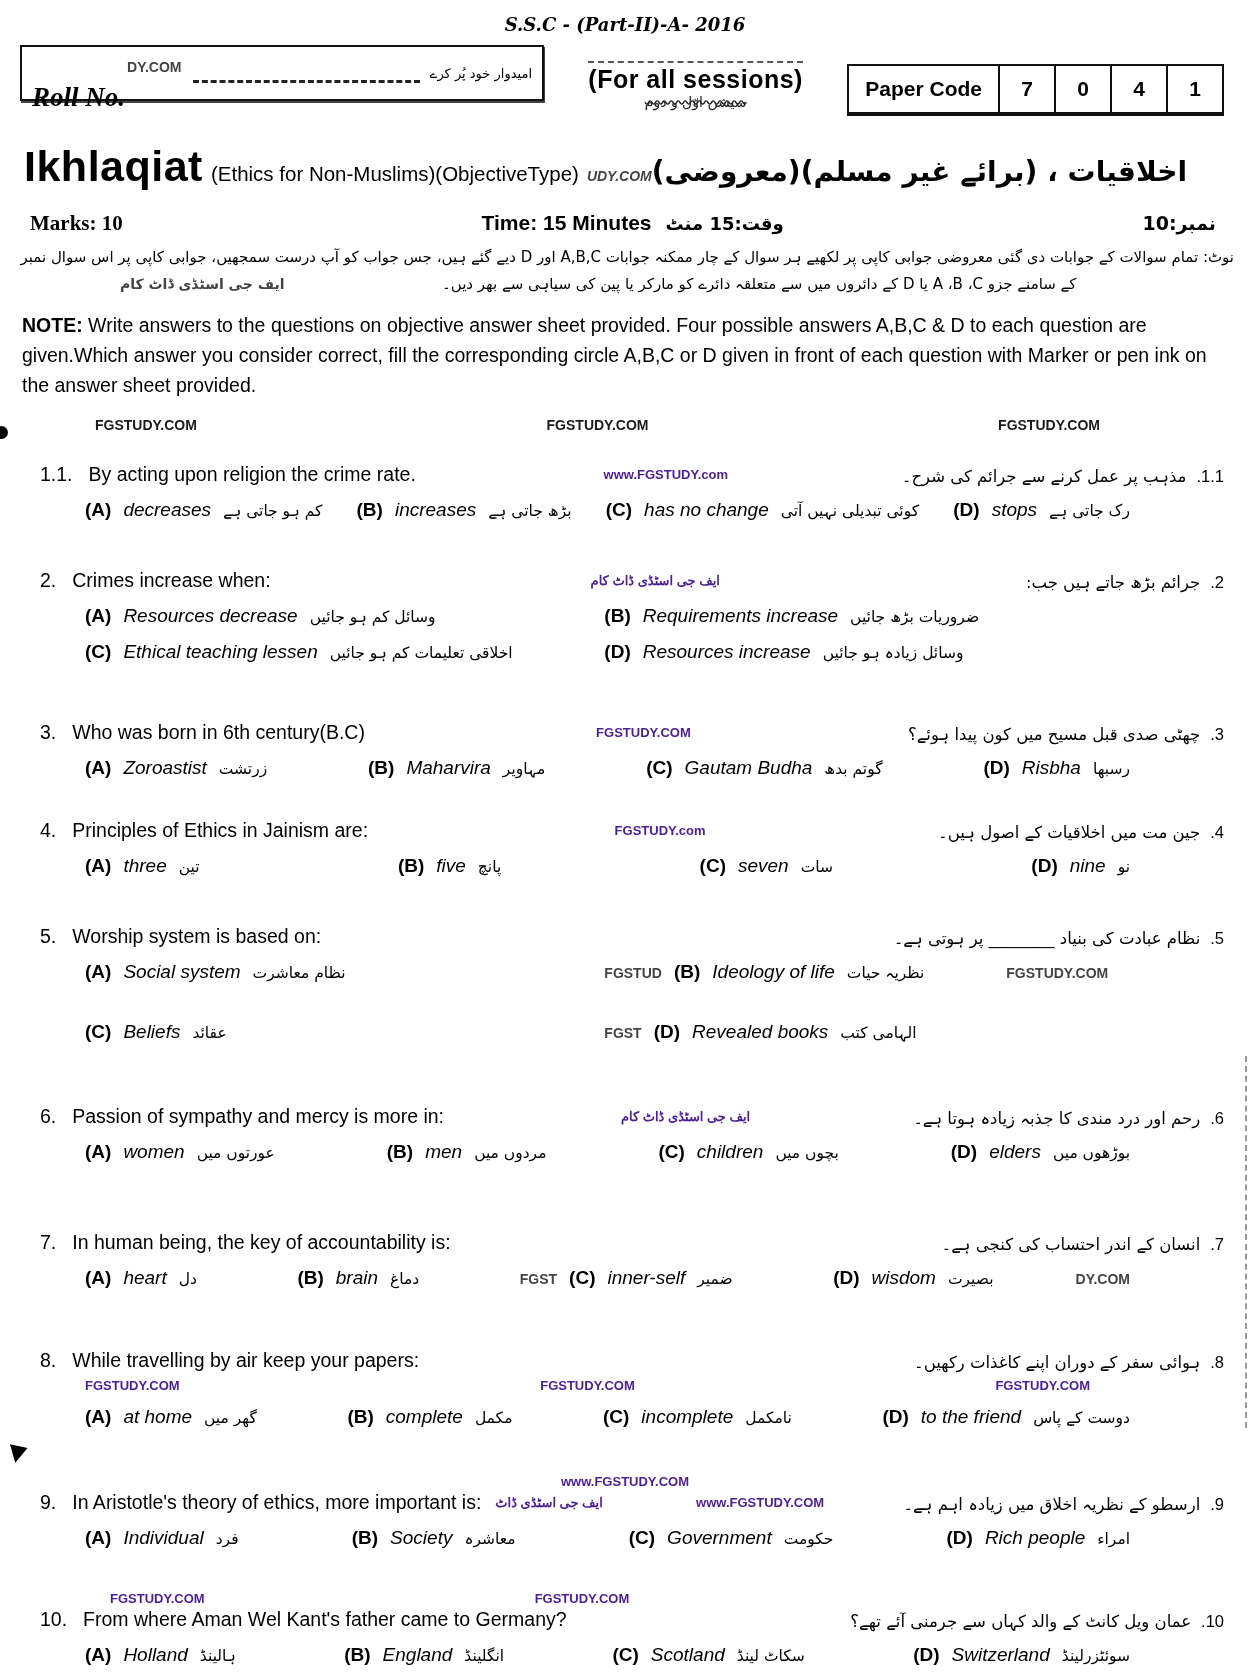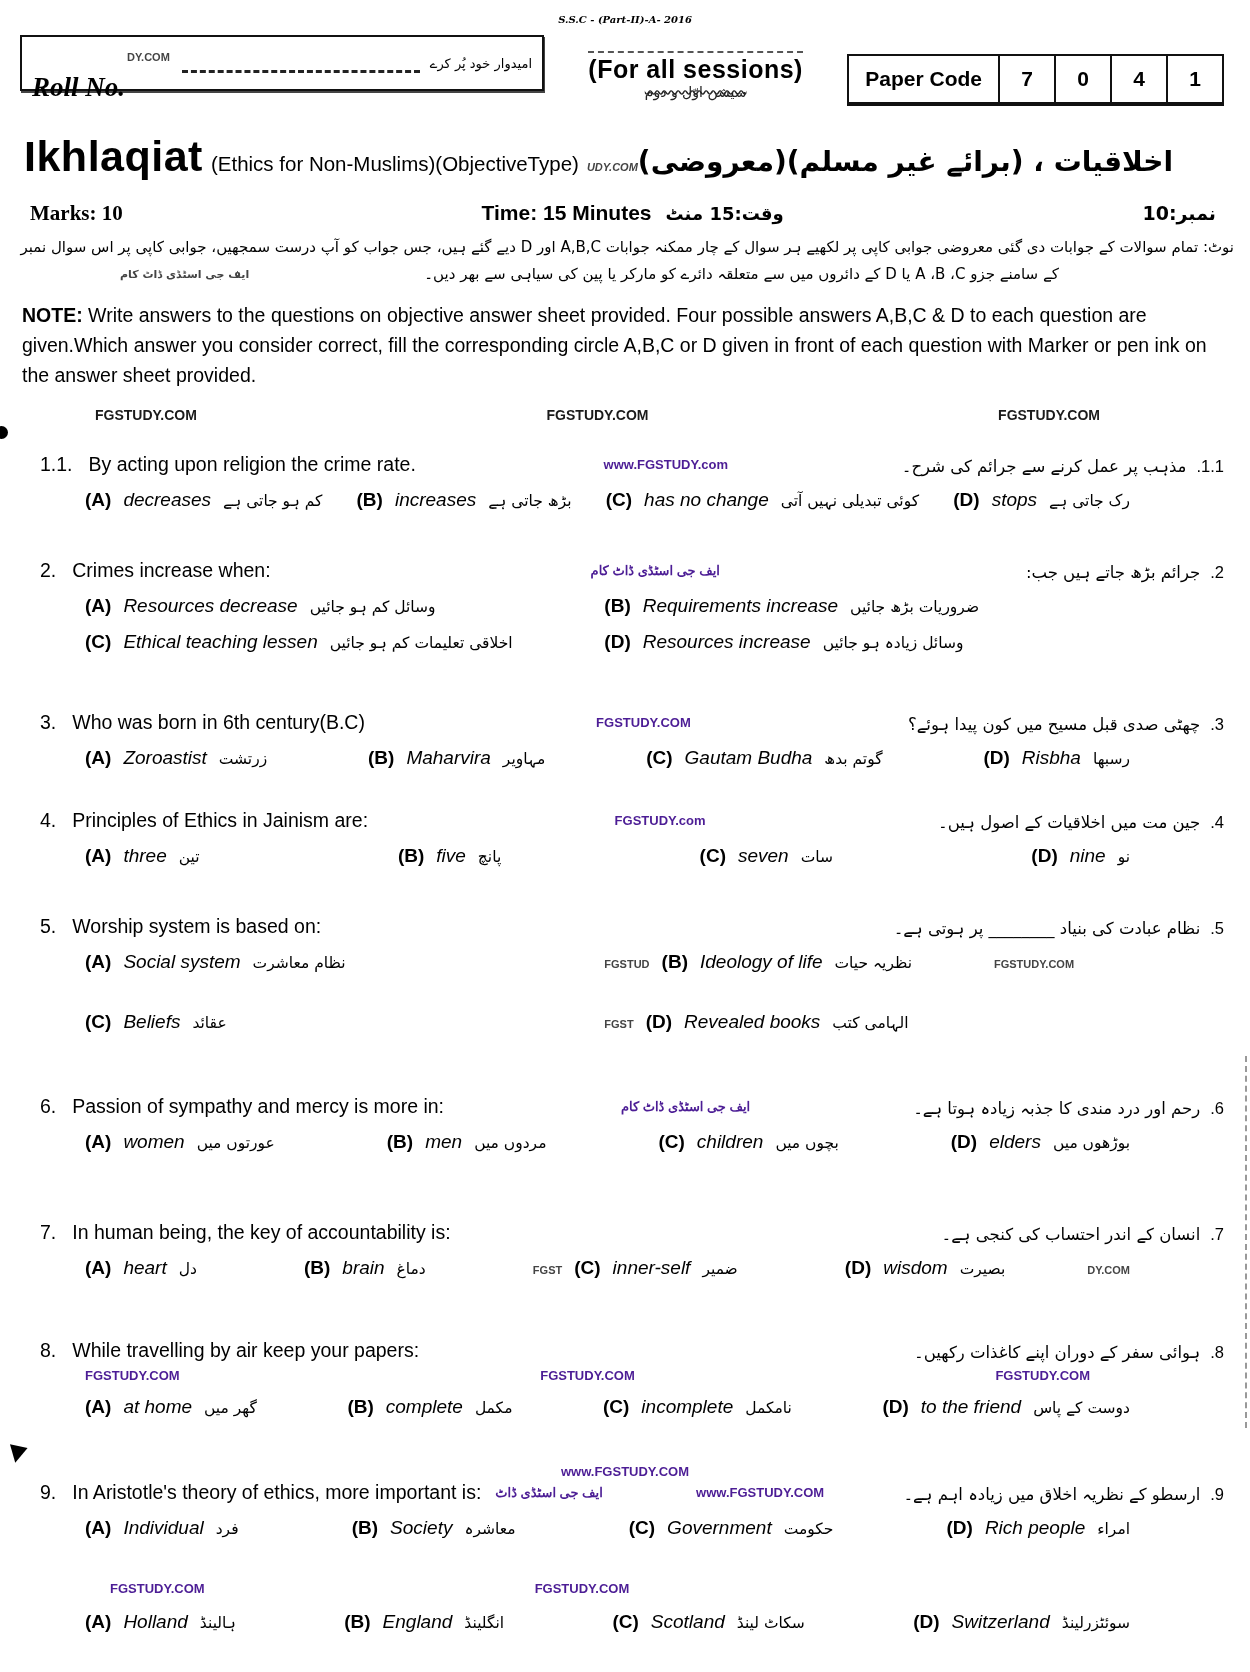--- a/index.html
+++ b/index.html
@@ -2,21 +2,21 @@
 <html><head>
 <meta charset="utf-8">
 <style>
   html,body{margin:0;padding:0;background:#e8e8e8;}
   .page{position:relative;width:1250px;min-height:1672px;margin:0 auto;background:#ffffff;color:#000;
         font-family:"Liberation Sans",sans-serif;overflow:hidden;}
   .ur{font-family:"DejaVu Sans",sans-serif;direction:rtl;unicode-bidi:isolate;}
 
   
   .ssc-line{padding-top:14px;text-align:center;font-family:"DejaVu Serif",serif;
-            font-style:italic;font-weight:bold;font-size:10px;}
+            font-style:italic;font-weight:bold;font-size:18px;}
   .head-row{display:flex;align-items:flex-start;justify-content:space-between;padding:10px 26px 0 20px;}
   .rollbox{border:2px solid #111;box-shadow:1px 2px 0 #444;width:500px;height:52px;
            display:flex;align-items:center;padding:0 10px;}
   .rollbox .rlabel{font-family:"Liberation Serif",serif;font-style:italic;font-weight:bold;font-size:27px;white-space:nowrap;margin-top:48px;}
   .rollbox .rwm{font-size:11px;font-weight:bold;color:#333;margin:-12px 2px 0 2px;}
   .rollbox .dashes{flex:1;border-bottom:3px dashed #222;height:16px;margin:0 10px;}
   .rollbox .rur{font-size:13px;white-space:nowrap;}
   .sessions{text-align:center;margin-top:16px;}
   .sessions .slabel{font-weight:bold;font-size:25px;letter-spacing:.5px;border-top:2px dashed #555;padding-top:2px;}
   .sessions .sur{font-size:14px;color:#222;text-decoration:line-through;text-decoration-style:wavy;}
@@ -46,21 +46,21 @@
   .note-ur{padding:8px 16px 0 0;text-align:right;font-size:15px;line-height:1.8;}
   .note-ur .l2{display:flex;align-items:center;}
   .note-ur .l2 .wm-text{margin-left:120px;}
   .note-ur .l2 .t{flex:1;text-align:center;}
 
   
   .note-en{padding:12px 28px 0 22px;font-size:19.5px;line-height:1.55;}
   .note-en b{font-weight:bold;}
 
   .wm-text{font-weight:bold;color:#4c1d95;font-size:13px;font-style:normal;white-space:nowrap;}
-  .wm-text.sm{font-size:11px;color:#444;}
+  .wm-text.sm{font-size:14px;color:#444;}
   .wm-row{display:flex;justify-content:space-between;padding:16px 150px 0 95px;}
   .wm-row .wm-text{font-size:14px;color:#1a1a1a;}
 
   
   .q-head{display:flex;align-items:flex-end;padding:0 26px 0 40px;}
   .q-en{display:flex;gap:16px;font-size:19.5px;}
   .q-num{font-weight:normal;white-space:nowrap;}
   .q-wm{margin-left:14px;align-self:center;}
   .q-wm.fill{flex:1;text-align:center;align-self:center;}
   .q-ur{margin-left:auto;display:flex;gap:10px;align-items:baseline;font-size:16.5px;white-space:nowrap;}
@@ -474,20 +474,30 @@
             <span class="opt-en">Rich people</span>
             <span class="opt-ur ur" dir="rtl">امراء</span>
           </div>
         </div>
       </section>
       <section class="q" style="margin-top: 42px;">
         <div class="wm-row-q">
           <span class="wm-text">FGSTUDY.COM</span>
           <span class="wm-text">FGSTUDY.COM</span>
         </div>
+        <div class="q-head">
+          <div class="q-en">
+            <span class="q-num">10.</span>
+            <span class="q-text">From where Aman Wel Kant's father came to Germany?</span>
+          </div>
+          <div class="q-ur">
+            <span class="ur" dir="rtl">عمان ویل کانٹ کے والد کہاں سے جرمنی آئے تھے؟</span>
+            <span class="q-num">.10</span>
+          </div>
+        </div>
         <div class="q-opts q-opts-row">
           <div class="opt">
             <span class="lab">(A)</span>
             <span class="opt-en">Holland</span>
             <span class="opt-ur ur" dir="rtl">ہالینڈ</span>
           </div>
           <div class="opt">
             <span class="lab">(B)</span>
             <span class="opt-en">England</span>
             <span class="opt-ur ur" dir="rtl">انگلینڈ</span>

